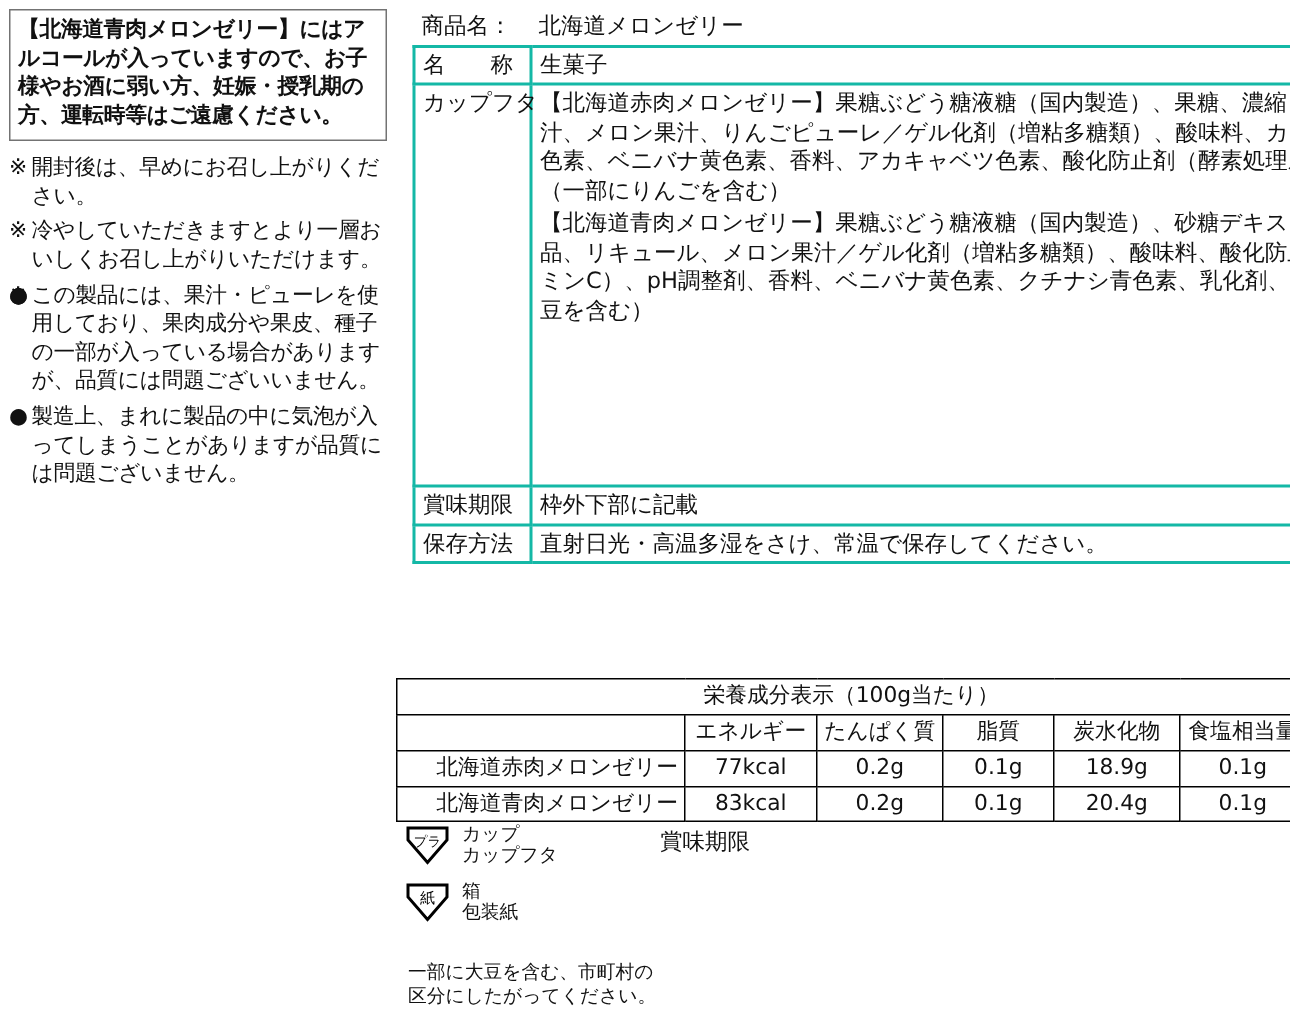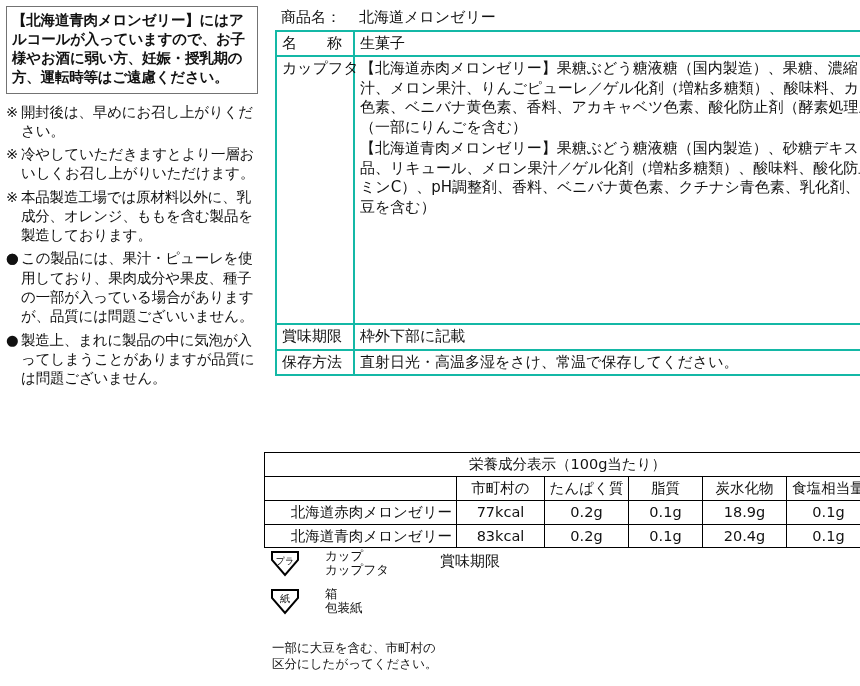--- a/index.html
+++ b/index.html
@@ -130,21 +130,21 @@
     font-size: 13px;
   }
   .mark-row {
     display: flex;
     align-items: center;
     margin-bottom: 8px;
   }
   .mark-icon {
     width: 34px;
     height: 30px;
-    margin-right: 23px;
+    margin-right: 6px;
     position: relative;
     text-align: right;
   }
   .mark-icon svg { display: block; }
   .mark-text {
     line-height: 1.15;
     font-size: 12.5px;
   }
   .best-before {
     position: absolute;
@@ -173,21 +173,20 @@
       <div class="note">
         <span class="mk">※</span>
         <span>開封後は、早めにお召し上がりください。</span>
       </div>
       <div class="note">
         <span class="mk">※</span>
         <span>冷やしていただきますとより一層おいしくお召し上がりいただけます。</span>
       </div>
       <div class="note">
         <span class="mk">※</span>
-        <span>本品製造工場では原材料以外に、乳成分、オレンジ、ももを含む製品を製造しております。</span>
       </div>
       <div class="note">
         <span class="mk">●</span>
       </div>
       <div class="note">
         <span class="mk">●</span>
         <span>この製品には、果汁・ピューレを使用しており、果肉成分や果皮、種子の一部が入っている場合がありますが、品質には問題ございいません。</span>
       </div>
       <div class="note">
         <span class="mk">●</span>
@@ -239,21 +238,21 @@
       <col style="width:74px">
         <col style="width:84px">
         <col style="width:84px">
     </colgroup>
     <tbody>
       <tr>
         <td class="title" colspan="6">栄養成分表示（100g当たり）</td>
       </tr>
       <tr>
         <td></td>
-        <td>市町村の</td>
+        <td>エネルギー</td>
         <td>たんぱく質</td>
         <td>脂質</td>
         <td>炭水化物</td>
         <td>食塩相当量</td>
       </tr>
       <tr>
         <td class="namecol">北海道赤肉メロンゼリー</td>
         <td>77kcal</td>
         <td>0.2g</td>
         <td>0.1g</td>

